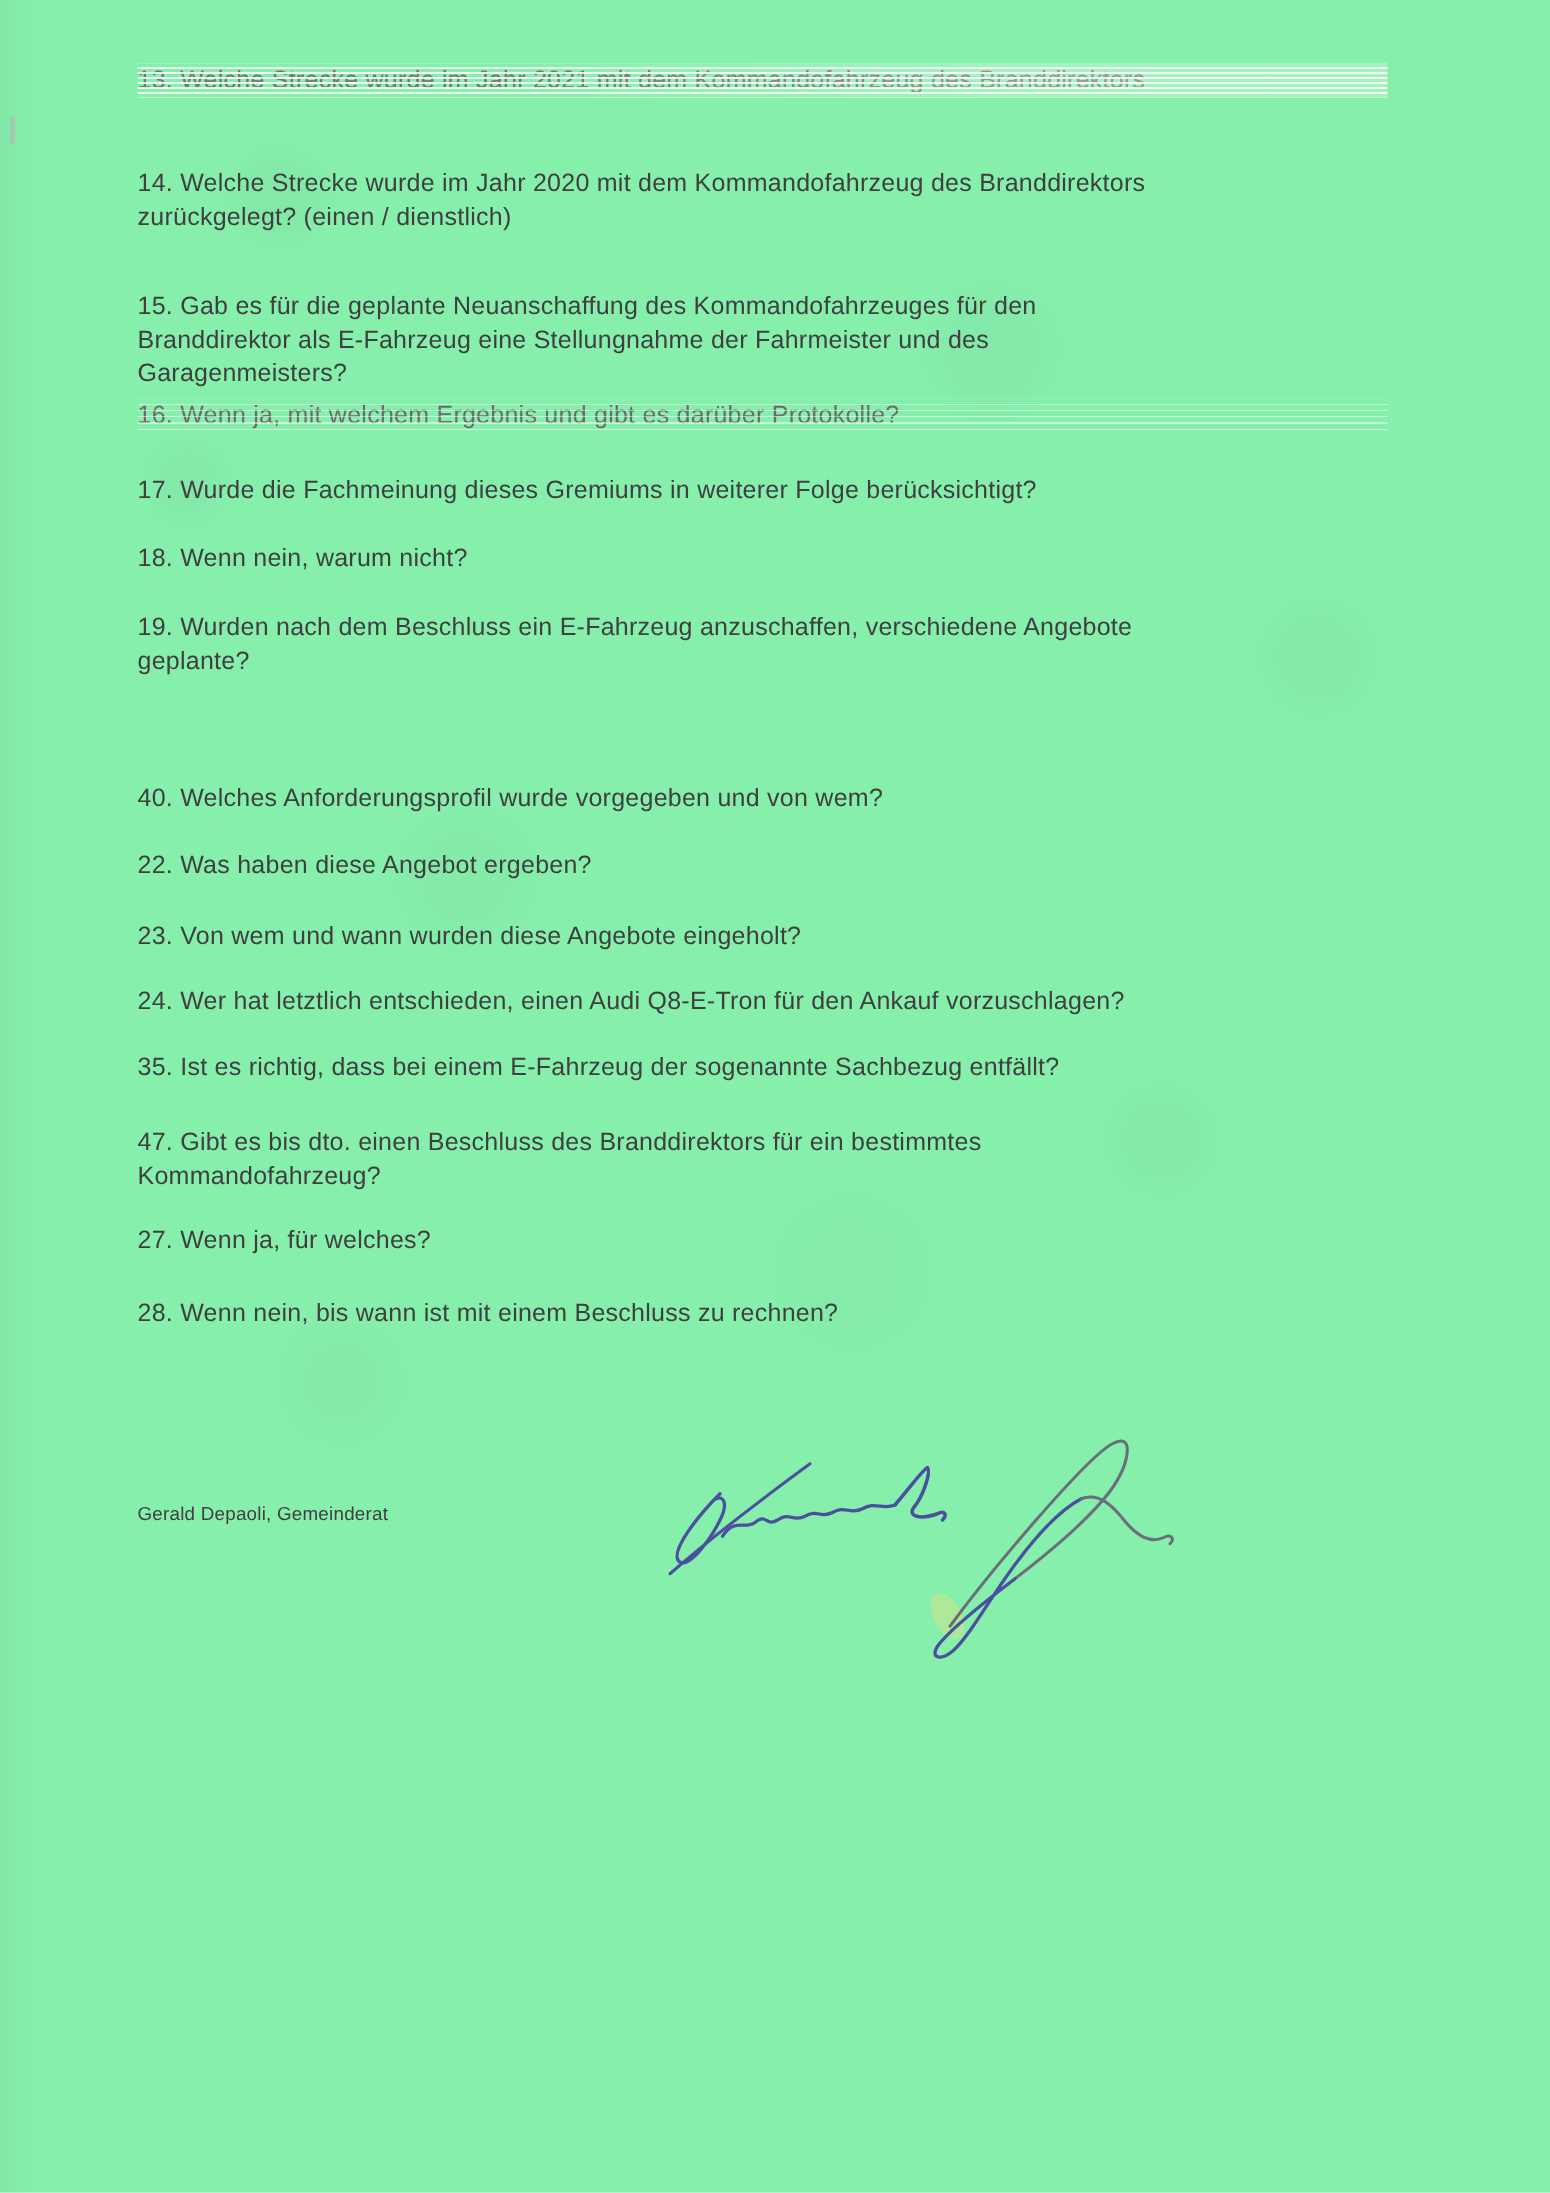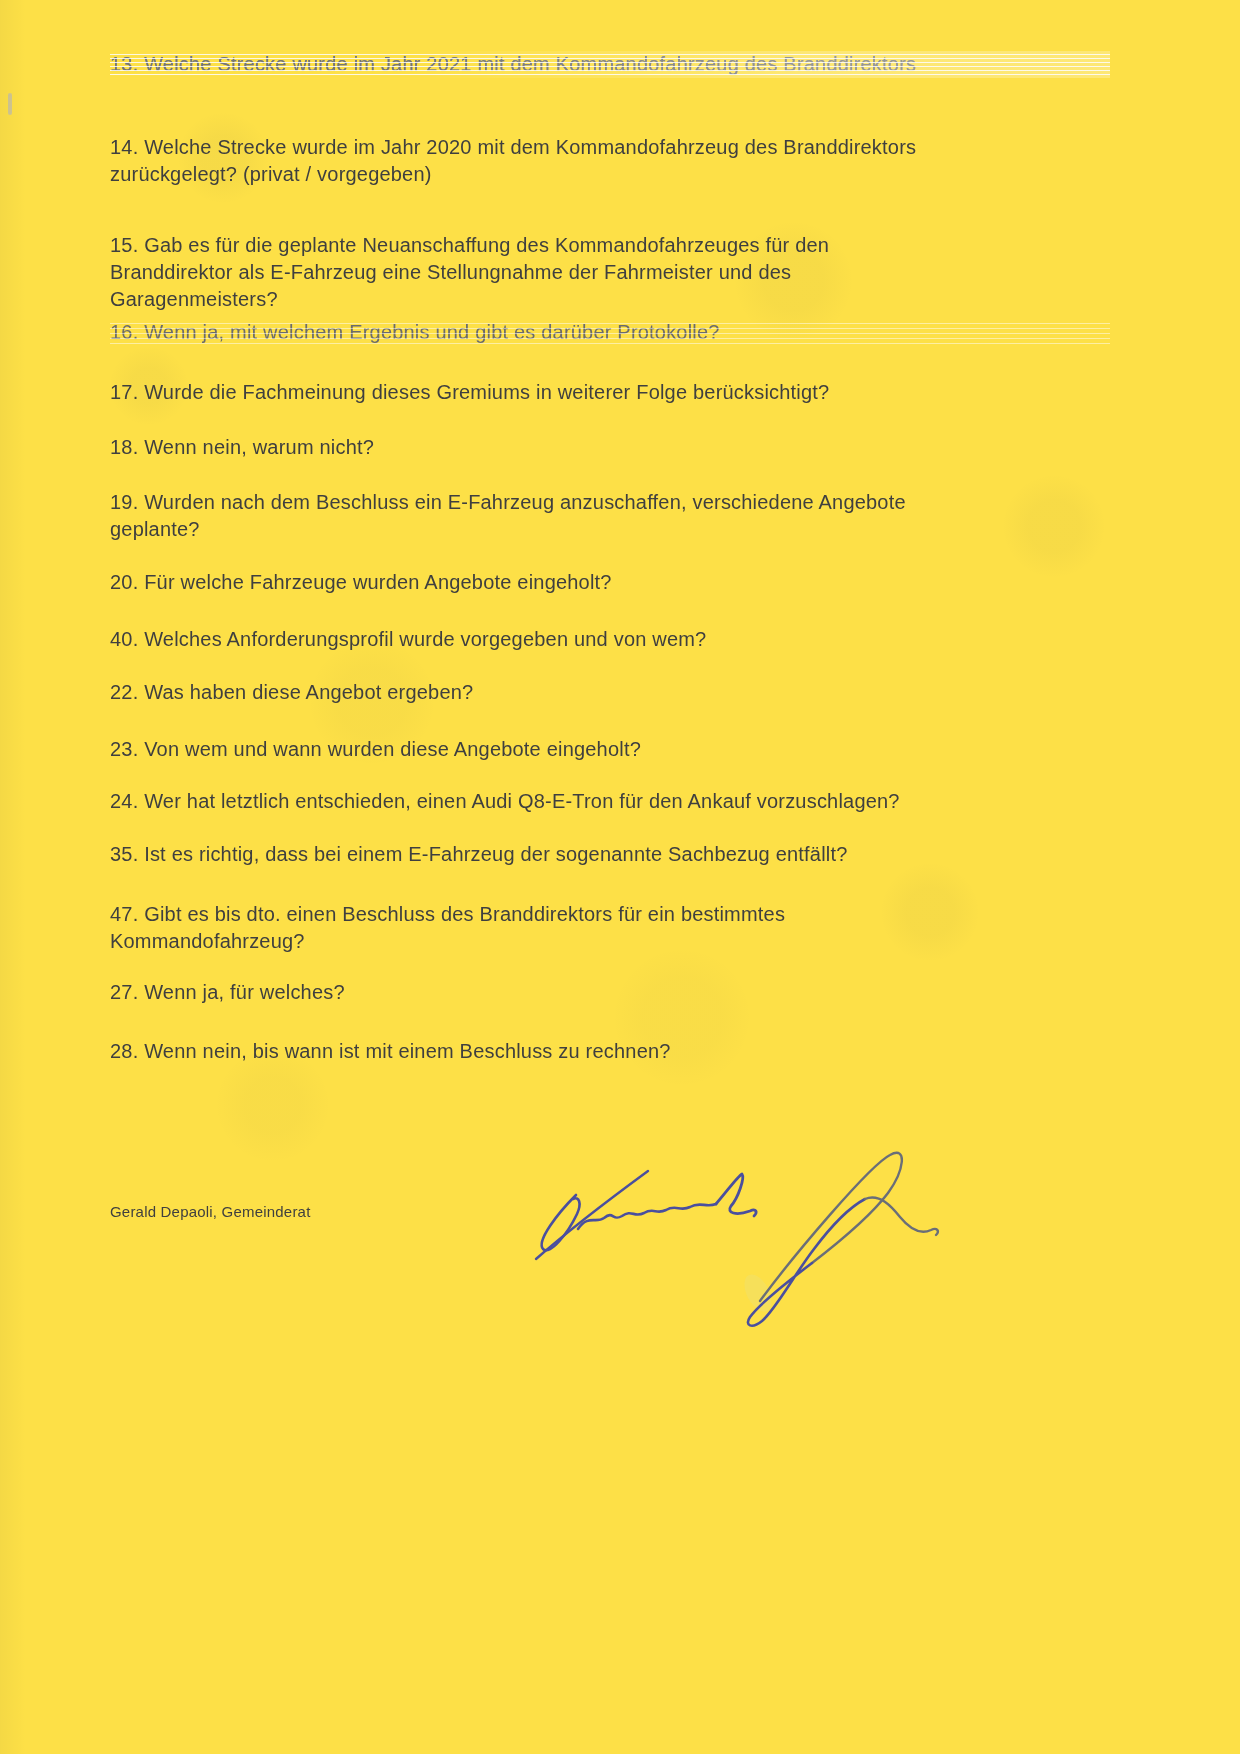--- a/index.html
+++ b/index.html
@@ -5,21 +5,21 @@
   html,body{margin:0;padding:0;}
   body{
     width:1240px;height:1754px;
     background:#fcfcfb;
     font-family:"Liberation Sans", sans-serif;
     position:relative;
     overflow:hidden;
   }
   .page{
     position:absolute;left:0;top:0;width:1240px;height:1754px;
-    background:#fde047;
+    background:#86efac;
   }
   
   .noise{
     position:absolute;inset:0;pointer-events:none;
     background-image:
       radial-gradient(circle at 18% 9%, rgba(60,60,60,0.035) 0 22px, transparent 46px),
       radial-gradient(circle at 64% 16%, rgba(60,60,60,0.03) 0 30px, transparent 60px),
       radial-gradient(circle at 85% 30%, rgba(60,60,60,0.03) 0 26px, transparent 52px),
       radial-gradient(circle at 30% 40%, rgba(60,60,60,0.025) 0 34px, transparent 64px),
       radial-gradient(circle at 75% 52%, rgba(60,60,60,0.03) 0 24px, transparent 50px),
@@ -81,21 +81,21 @@
   <div class="noise"></div>
   <div class="edge-shade"></div>
   <div class="edge-mark"></div>
 
   <div class="q" style="top:51px">
     <div class="line degraded">13. Welche Strecke wurde im Jahr 2021 mit dem Kommandofahrzeug des Branddirektors</div>
   </div>
 
   <div class="q" style="top:134px">
     <div class="line">14. Welche Strecke wurde im Jahr 2020 mit dem Kommandofahrzeug des Branddirektors</div>
-    <div class="line">zurückgelegt? (privat / vorgegeben)</div>
+    <div class="line">zurückgelegt? (einen / dienstlich)</div>
   </div>
 
   <div class="q" style="top:232px">
     <div class="line">15. Gab es für die geplante Neuanschaffung des Kommandofahrzeuges für den</div>
     <div class="line">Branddirektor als E-Fahrzeug eine Stellungnahme der Fahrmeister und des</div>
     <div class="line">Garagenmeisters?</div>
   </div>
 
   <div class="q" style="top:319px">
     <div class="line faded">16. Wenn ja, mit welchem Ergebnis und gibt es darüber Protokolle?</div>
@@ -107,23 +107,20 @@
 
   <div class="q" style="top:434px">
     <div class="line">18. Wenn nein, warum nicht?</div>
   </div>
 
   <div class="q" style="top:489px">
     <div class="line">19. Wurden nach dem Beschluss ein E-Fahrzeug anzuschaffen, verschiedene Angebote</div>
     <div class="line">geplante?</div>
   </div>
 
-  <div class="q" style="top:569px">
-    <div class="line">20. Für welche Fahrzeuge wurden Angebote eingeholt?</div>
-  </div>
 
   <div class="q" style="top:626px">
     <div class="line">40. Welches Anforderungsprofil wurde vorgegeben und von wem?</div>
   </div>
 
   <div class="q" style="top:679px">
     <div class="line">22. Was haben diese Angebot ergeben?</div>
   </div>
 
   <div class="q" style="top:736px">

